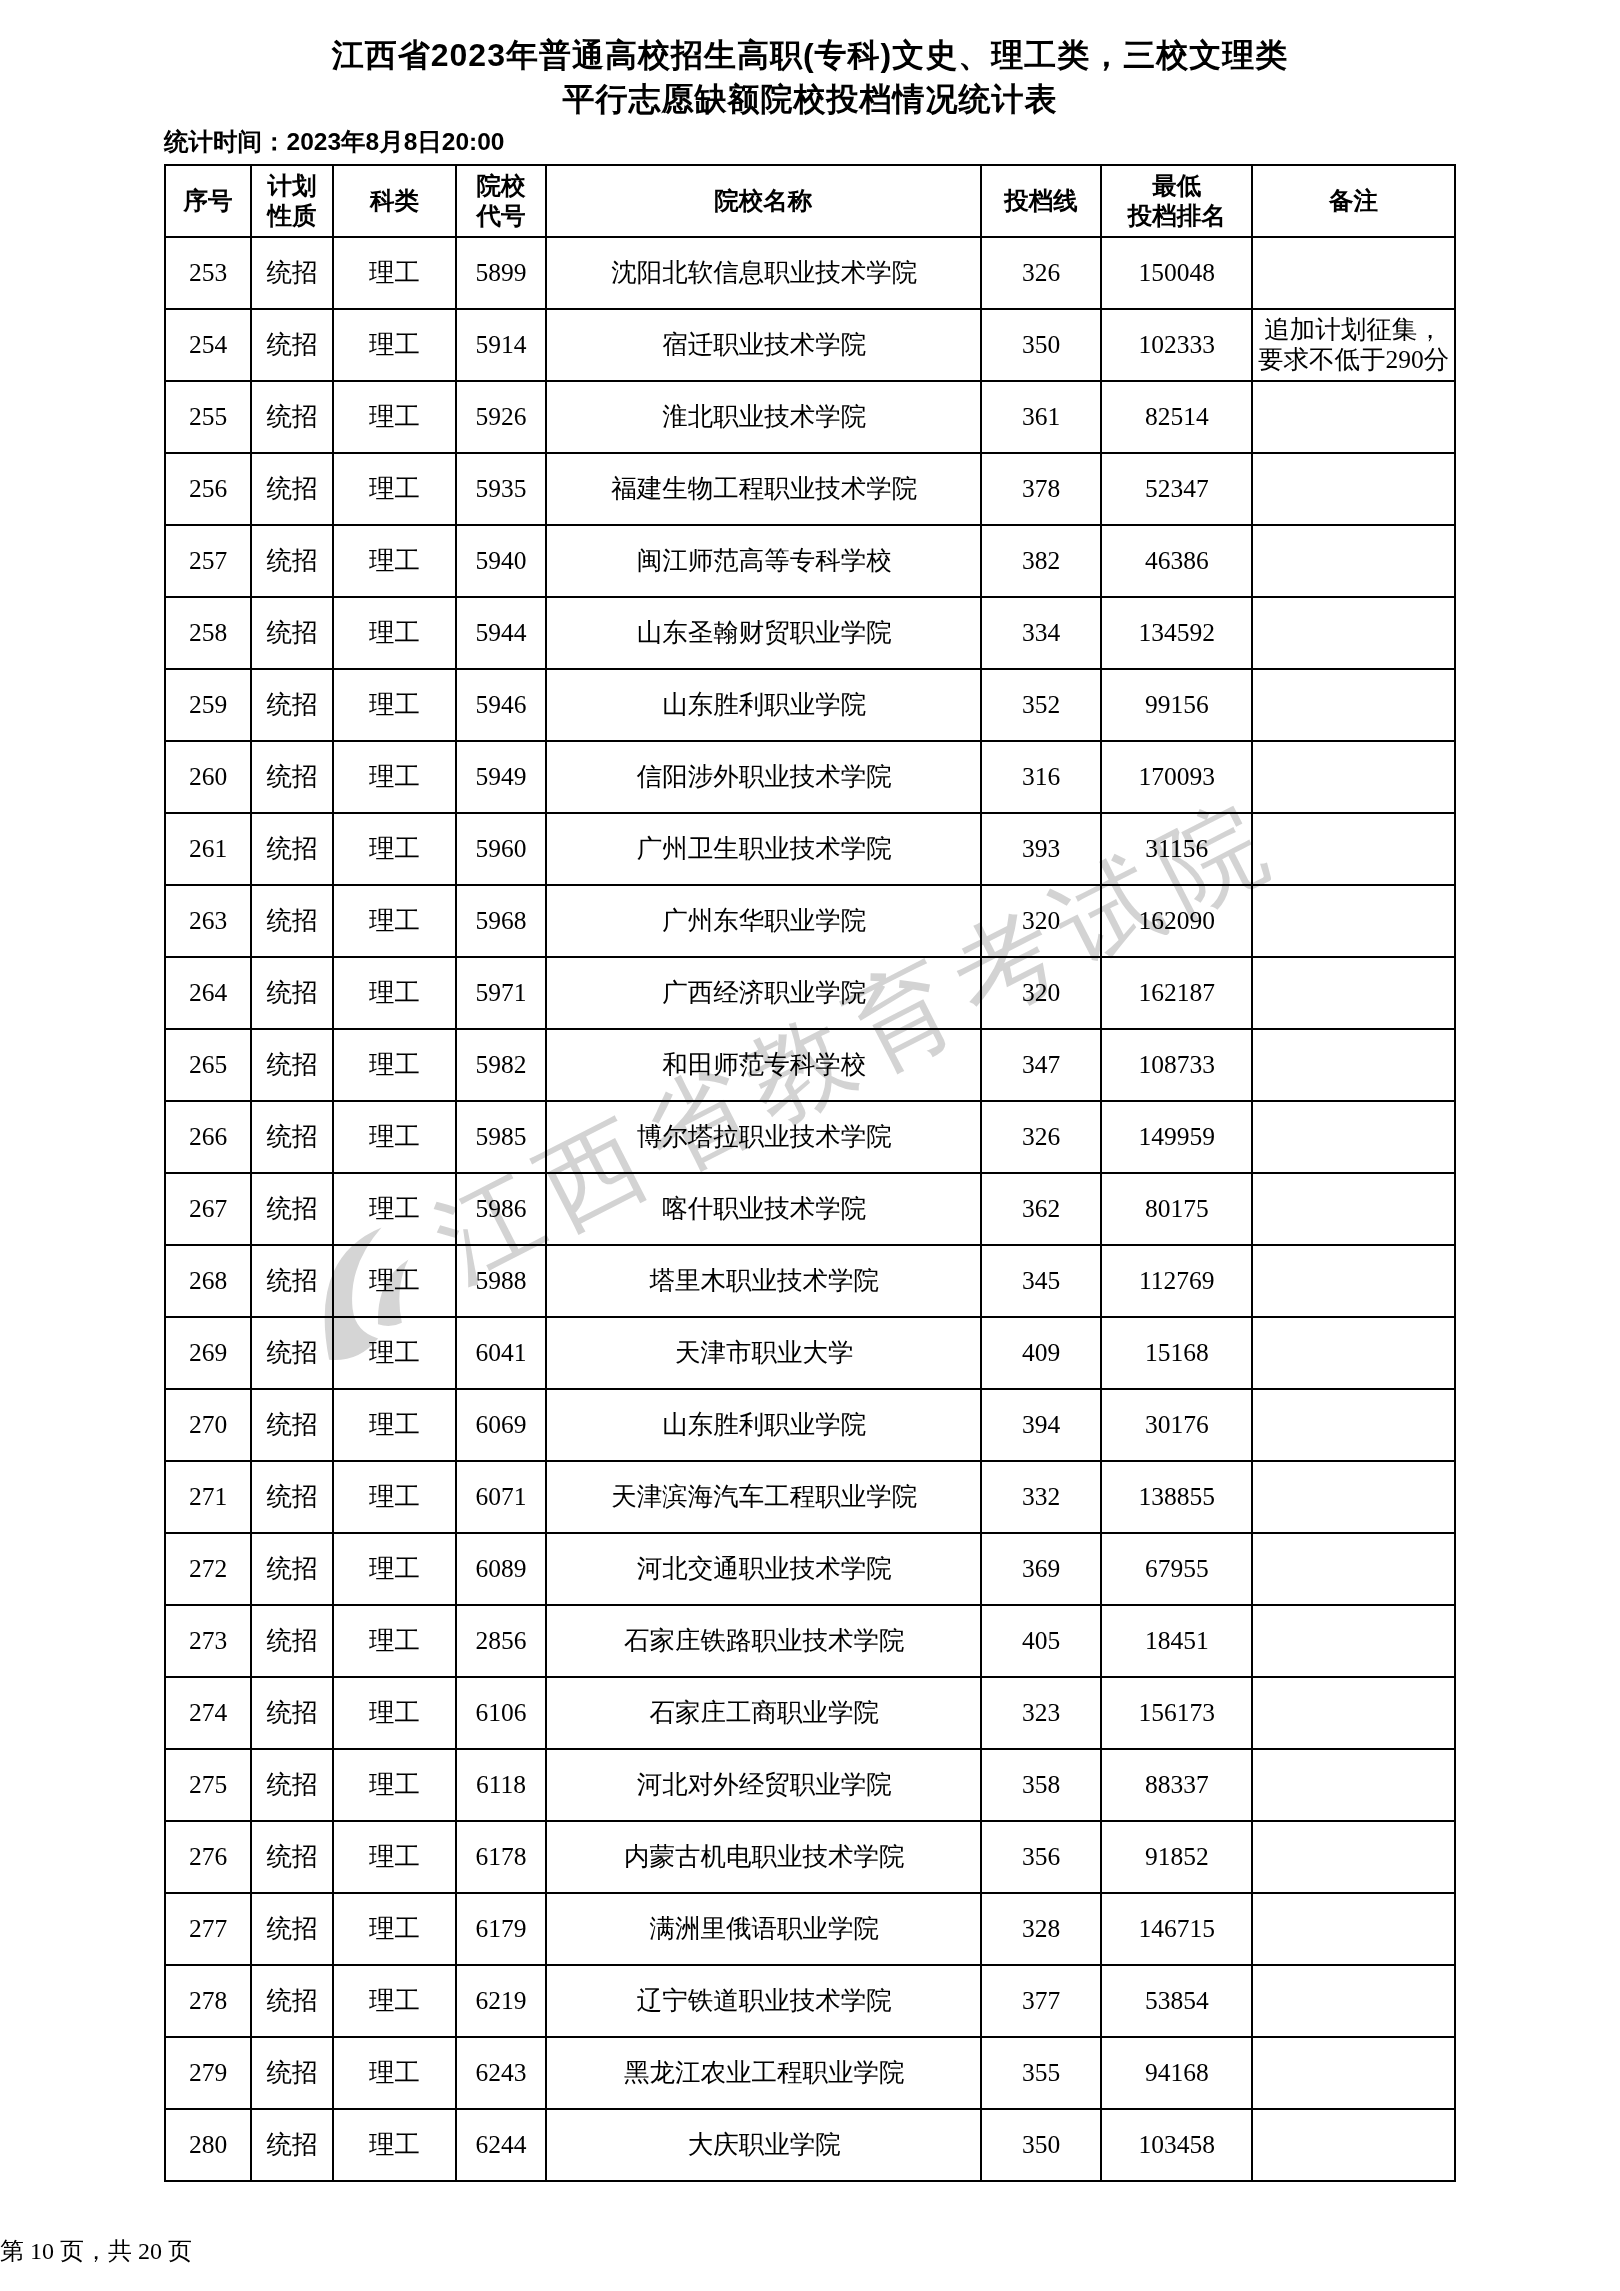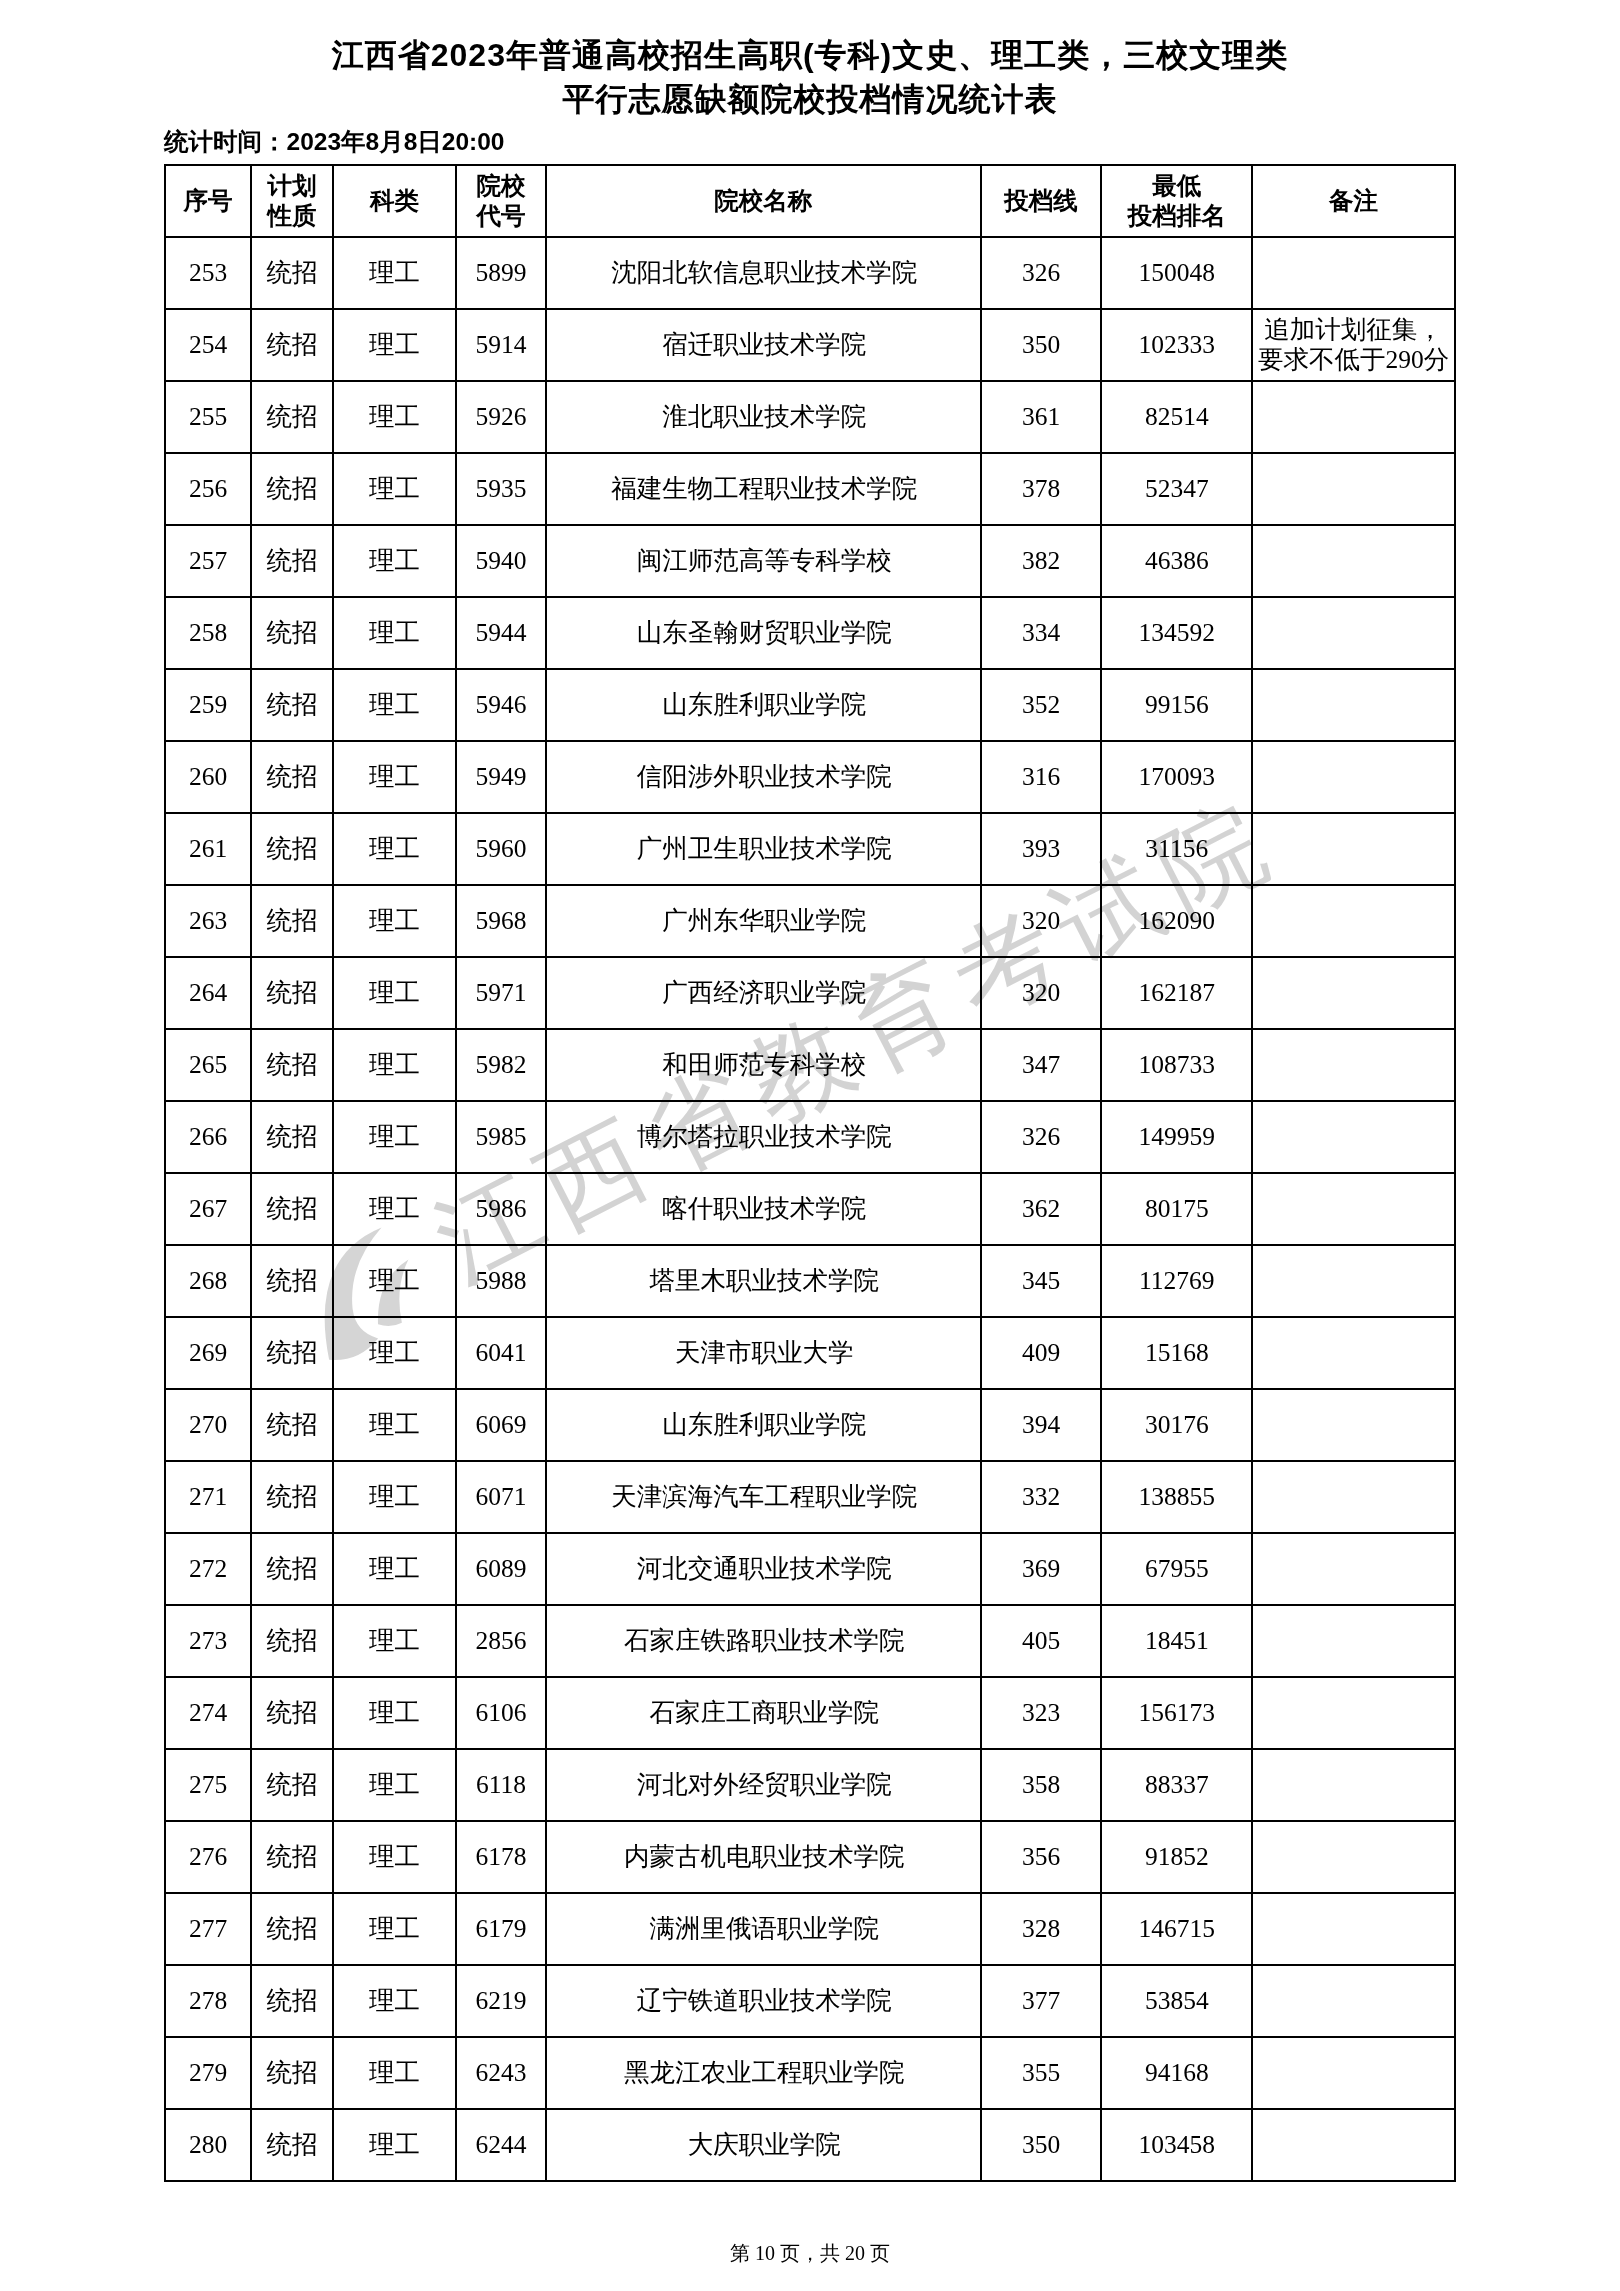--- a/index.html
+++ b/index.html
@@ -46,21 +46,21 @@
   th.c2, td.c2 { width:120px; }
   td.c1, td.c2 { font-size:23.5px; }
   th.c3, td.c3 { width:88px; }
   th.c4 { width:424px; }
   th.c5, td.c5 { width:118px; }
   th.c6, td.c6 { width:147px; }
   th.c7 { width:198px; }
 
   .footer {
     position:absolute; bottom:25.5px; left:0; width:100%;
-    text-align:center; font-size:20px; z-index:1;
+    font-size:24px; z-index:1;
   }
 
   .watermark {
     position:absolute; left:284px; top:1255px;
     display:flex; align-items:center; gap:23.5px;
     transform:rotate(-27deg); transform-origin:0 50%;
     z-index:0; pointer-events:none;
     color:rgba(150,150,150,0.42);
     font-size:102px; letter-spacing:13.7px; white-space:nowrap;
     font-family:"Liberation Serif", serif;

